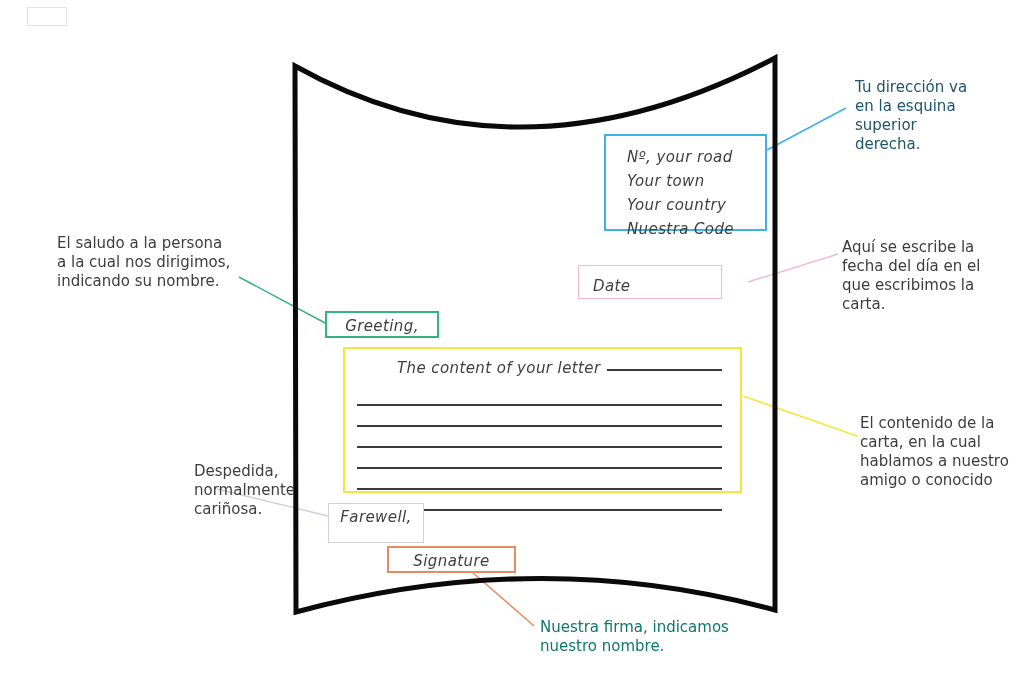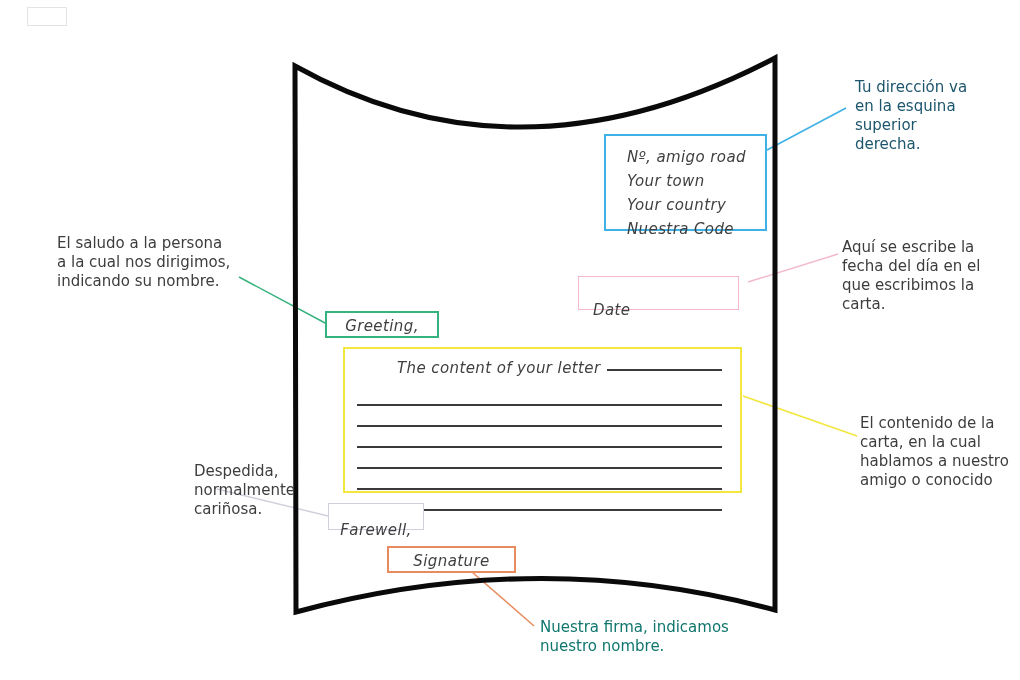--- a/index.html
+++ b/index.html
@@ -5,24 +5,24 @@
   html,body{margin:0;padding:0;background:#ffffff;}
   .canvas{position:relative;width:1020px;height:680px;background:#ffffff;overflow:hidden;
           font-family:"DejaVu Sans","Liberation Sans",sans-serif;}
   svg.art{position:absolute;left:0;top:0;}
   
   .hw{font-style:italic;color:#3f3f3f;letter-spacing:.4px;font-size:15px;}
   .hw-line{white-space:nowrap;line-height:24px;}
   
   .lbox{position:absolute;background:#ffffff;box-sizing:border-box;}
   .box-address{left:604px;top:134px;width:163px;height:97px;border:2px solid;padding:9px 0 0 21px;}
-  .box-date{left:578px;top:276px;width:161px;height:34px;border:1px solid;padding:24px 0 0 14px;}
+  .box-date{left:578px;top:265px;width:144px;height:34px;border:1px solid;padding:11px 0 0 14px;}
   .box-greeting{left:325px;top:311px;width:114px;height:27px;border:2px solid;text-align:center;padding-top:4px;}
   .box-content{left:343px;top:347px;width:399px;height:146px;border:2px solid;}
-  .box-farewell{left:328px;top:503px;width:96px;height:27px;border:1px solid;text-align:center;padding-top:17px;}
+  .box-farewell{left:328px;top:503px;width:96px;height:40px;border:1px solid;text-align:center;padding-top:4px;}
   .box-signature{left:387px;top:546px;width:129px;height:27px;border:2px solid;text-align:center;padding-top:4px;}
   .content-title{display:flex;align-items:center;padding:10px 18px 0 52px;}
   .content-title .dash{flex:1;border-top:2px solid #3a3a3a;margin-left:6px;margin-top:4px;}
   .rules{margin:8px 18px 0 12px;}
   .rule{height:19px;border-bottom:2px solid #3a3a3a;}
   
   .note{position:absolute;font-size:15px;line-height:19px;color:#3d3d3d;white-space:pre-line;}
   .note-address{left:855px;top:78px;width:150px;}
   .note-date{left:842px;top:238px;width:180px;}
   .note-greeting{left:57px;top:234px;width:240px;}
@@ -46,21 +46,21 @@
     <line x1="743" y1="396" x2="857" y2="436" stroke-width="1.6" stroke="#f3e73e"></line>
     <line x1="217" y1="489" x2="328" y2="516" stroke-width="1.4" stroke="#cfcfdd"></line>
     <line x1="472" y1="572" x2="534" y2="626" stroke-width="1.5" stroke="#e88b5e"></line>
 
     <path d="M 295 66 Q 520 192 775 58 L 775 610 Q 540 546 296 612 Z" fill="none" stroke-width="5" stroke-linejoin="miter" stroke="#0a0a0a"></path>
   </svg>
 
   <div class="faint-box"></div>
 
   <div class="lbox box-address hw" style="border-color: rgb(62, 177, 230);">
-      <div class="hw-line">Nº, amigo road</div>
+      <div class="hw-line">Nº, your road</div>
       <div class="hw-line">Your town</div>
       <div class="hw-line">Your country</div>
       <div class="hw-line">Nuestra Code</div>
     </div>
 
   <div class="lbox box-date hw" style="border-color: rgb(244, 185, 201);">
     <span>Date</span>
   </div>
 
   <div class="lbox box-greeting hw" style="border-color: rgb(53, 178, 125);">

